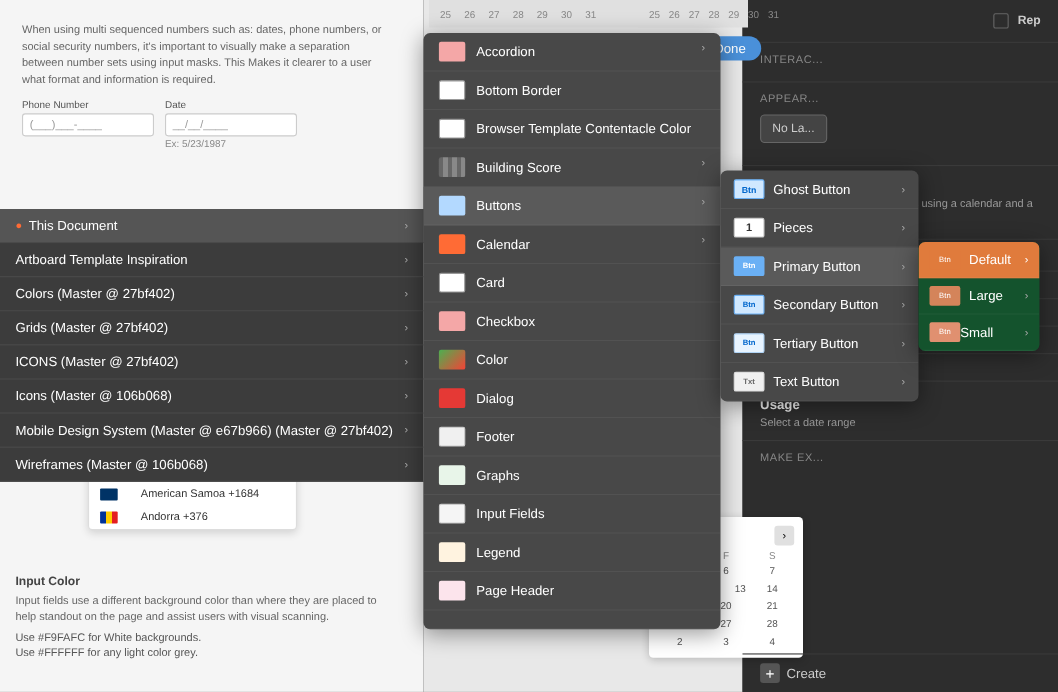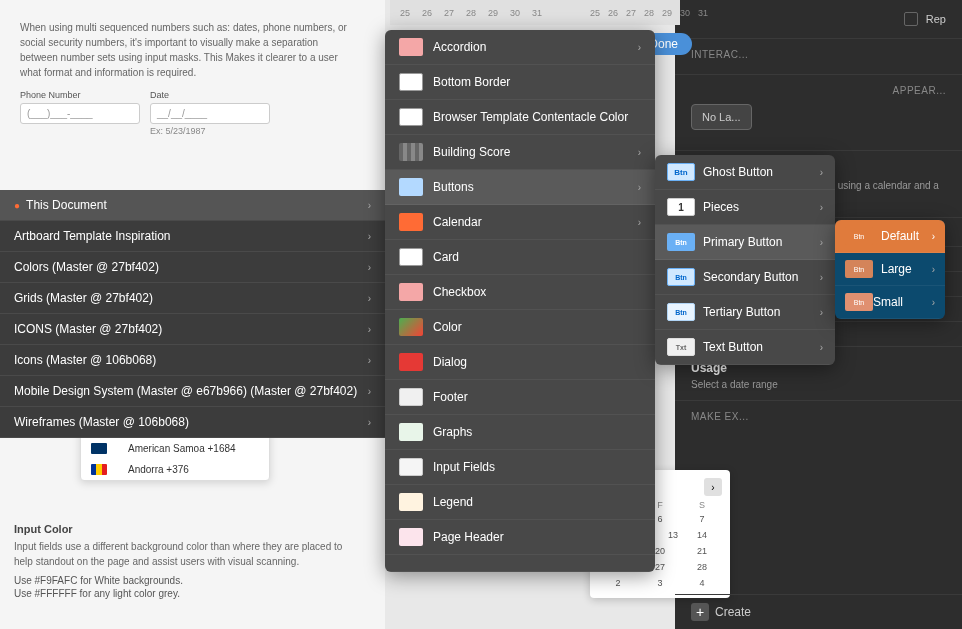--- a/index.html
+++ b/index.html
@@ -57,21 +57,21 @@
     .input-color-section p { font-size: 10px; color: #666; line-height: 1.4; margin-bottom: 4px; }
     .input-color-section .hint { font-size: 10px; color: #555; }
 
     
     .main-menu {
       position: absolute; left: 385px; top: 30px; width: 270px;
       background: #484848; border-radius: 6px; z-index: 20;
       box-shadow: 0 4px 20px rgba(0,0,0,0.4); overflow: hidden;
     }
     .menu-item {
-      display: flex; align-items: center; justify-content: space-between;
+      display: flex; align-items: flex-start; justify-content: space-between;
       padding: 8px 14px; color: #ffffff; font-size: 12px; cursor: pointer;
       border-bottom: 1px solid rgba(255,255,255,0.06);
     }
     .menu-item.active { background: #5a5a5a; }
     .menu-item .left { display: flex; align-items: center; gap: 10px; }
     .menu-icon {
       width: 24px; height: 18px; border-radius: 2px; background: #e0e0e0;
       display: flex; align-items: center; justify-content: center; flex-shrink: 0;
     }
     .menu-icon.pink { background: #f4a7a7; }
@@ -107,21 +107,21 @@
     .sub-item-icon {
       width: 28px; height: 18px; border-radius: 2px; background: #b3d9ff;
       display: flex; align-items: center; justify-content: center; flex-shrink: 0;
       font-size: 7px; color: #0066cc; font-weight: bold; overflow: hidden;
     }
     .sub-item-left { display: flex; align-items: center; gap: 8px; }
 
     
     .size-menu {
       position: absolute; left: 835px; top: 220px; width: 110px;
-      background: #0c4a6e; border-radius: 6px; z-index: 22;
+      background: #14532d; border-radius: 6px; z-index: 22;
       box-shadow: 0 4px 20px rgba(0,0,0,0.4); overflow: hidden;
     }
     .size-item {
       display: flex; align-items: center; justify-content: space-between;
       padding: 7px 10px; color: #ffffff; font-size: 12px; cursor: pointer;
       border-bottom: 1px solid rgba(255,255,255,0.06);
     }
     .size-item.active { background: #e07b3c; }
     .size-icon {
       width: 28px; height: 18px; border-radius: 2px; background: #e07b3c;
@@ -445,31 +445,31 @@
     <div class="sub-item-left" style="display:flex;align-items:center;gap:0;">
       <div class="size-icon small" style="font-size:7px;color:#fff;">Btn</div>
       <span>Small</span>
     </div>
     <span style="color:#aaa;font-size:10px;">›</span>
   </div>
 </div>
 
 <div style="position:absolute;right:0;top:0;width:287px;height:629px;z-index:3;">
 
-  <div style="display:flex;align-items:center;justify-content:flex-end;gap:8px;padding:12px 16px;border-bottom:1px solid #3a3a3a;">
+  <div style="display:flex;align-items:center;justify-content:flex-end;gap:8px;padding:12px 16px;border-bottom:1px solid #3a3a3a;font-weight:bold;">
     <div class="cb"></div>
     <span style="font-size:11px;color:#ccc;">Rep</span>
   </div>
 
   <div style="padding:10px 16px;border-bottom:1px solid #3a3a3a;">
     <div style="font-size:10px;color:#888;text-transform:uppercase;letter-spacing:0.5px;margin-bottom:4px;">INTERAC...</div>
   </div>
 
   <div style="padding:10px 16px;border-bottom:1px solid #3a3a3a;">
-    <div style="font-size:10px;color:#888;text-transform:uppercase;letter-spacing:0.5px;margin-bottom:8px;text-align:right;">APPEAR...</div>
+    <div style="font-size:10px;color:#888;text-transform:uppercase;letter-spacing:0.5px;margin-bottom:8px;">APPEAR...</div>
     <div class="no-label-btn">No La...</div>
   </div>
 
   <div style="padding:10px 16px;border-bottom:1px solid #3a3a3a;">
     <div style="font-size:12px;font-weight:600;color:#eee;margin-bottom:4px;">Usage</div>
     <div style="font-size:10px;color:#999;line-height:1.4;">Users can manually select dates using a calendar and a drop down to c...</div>
   </div>
 
   <div style="padding:4px 0;">
     <div class="prop-label" style="padding:6px 16px;border-bottom:1px solid #3a3a3a;font-size:11px;color:#ccc;">Borders</div>

